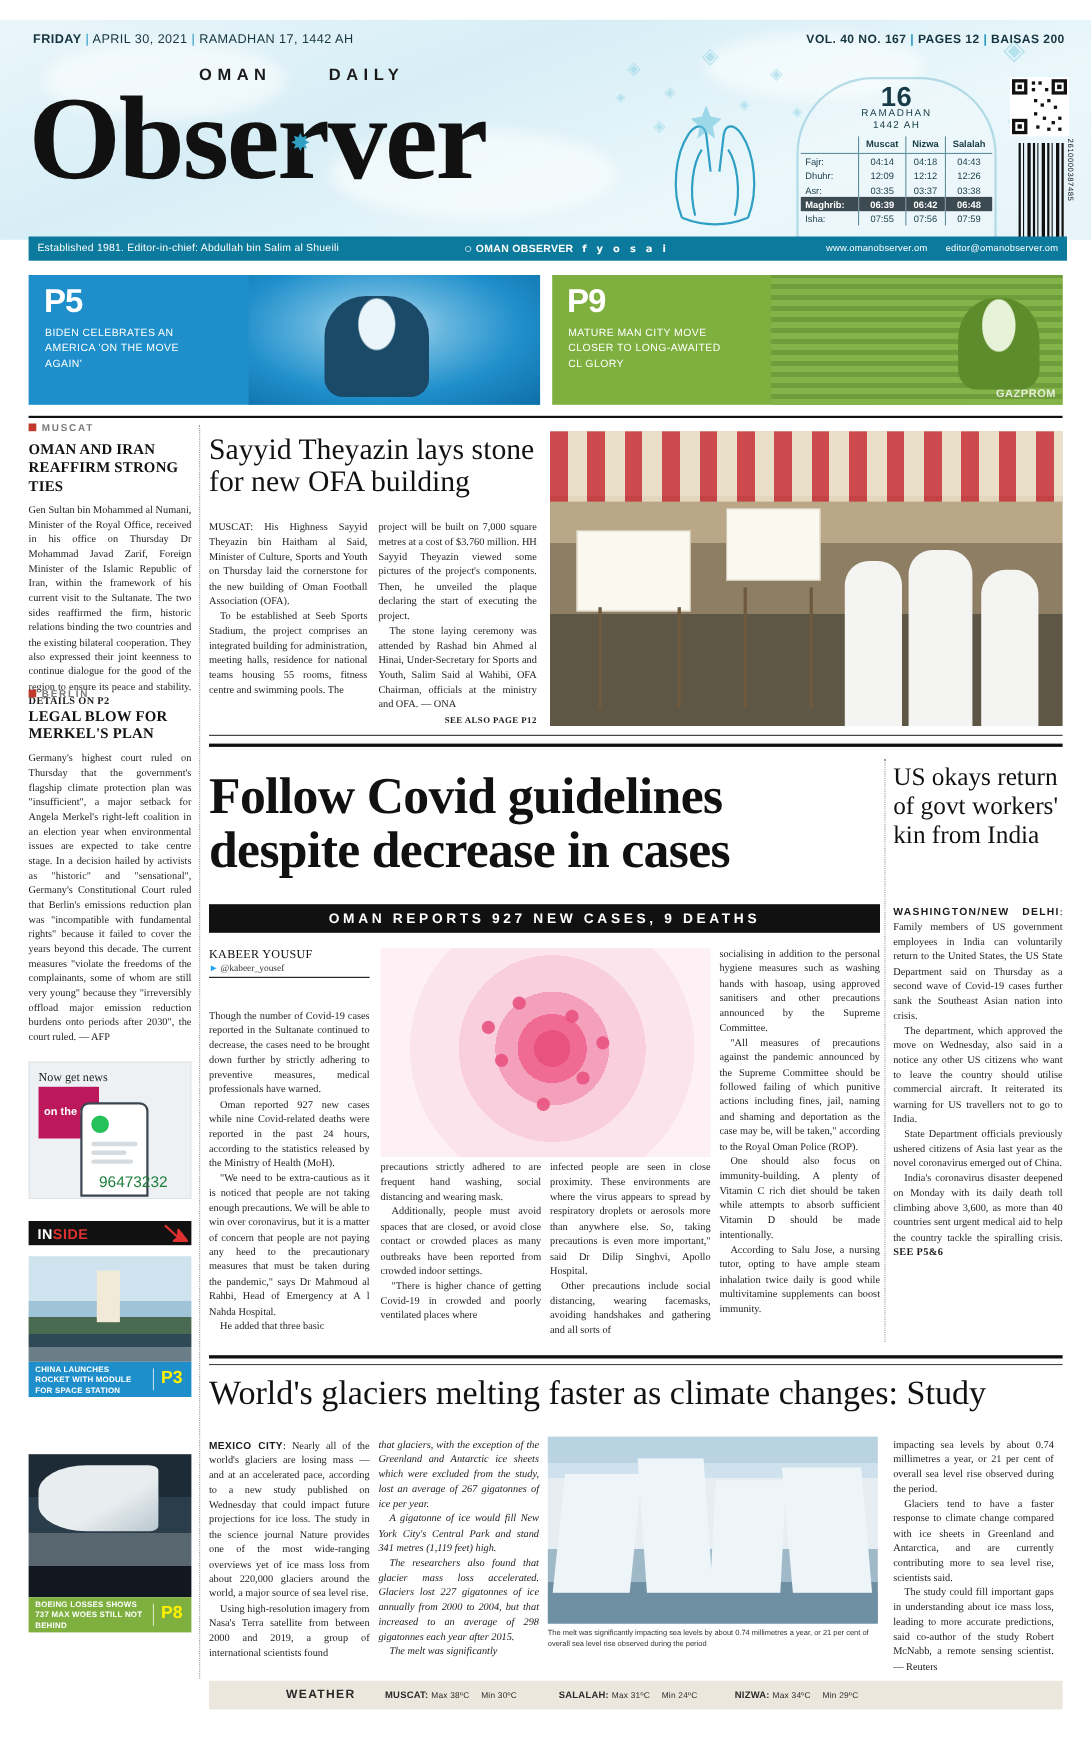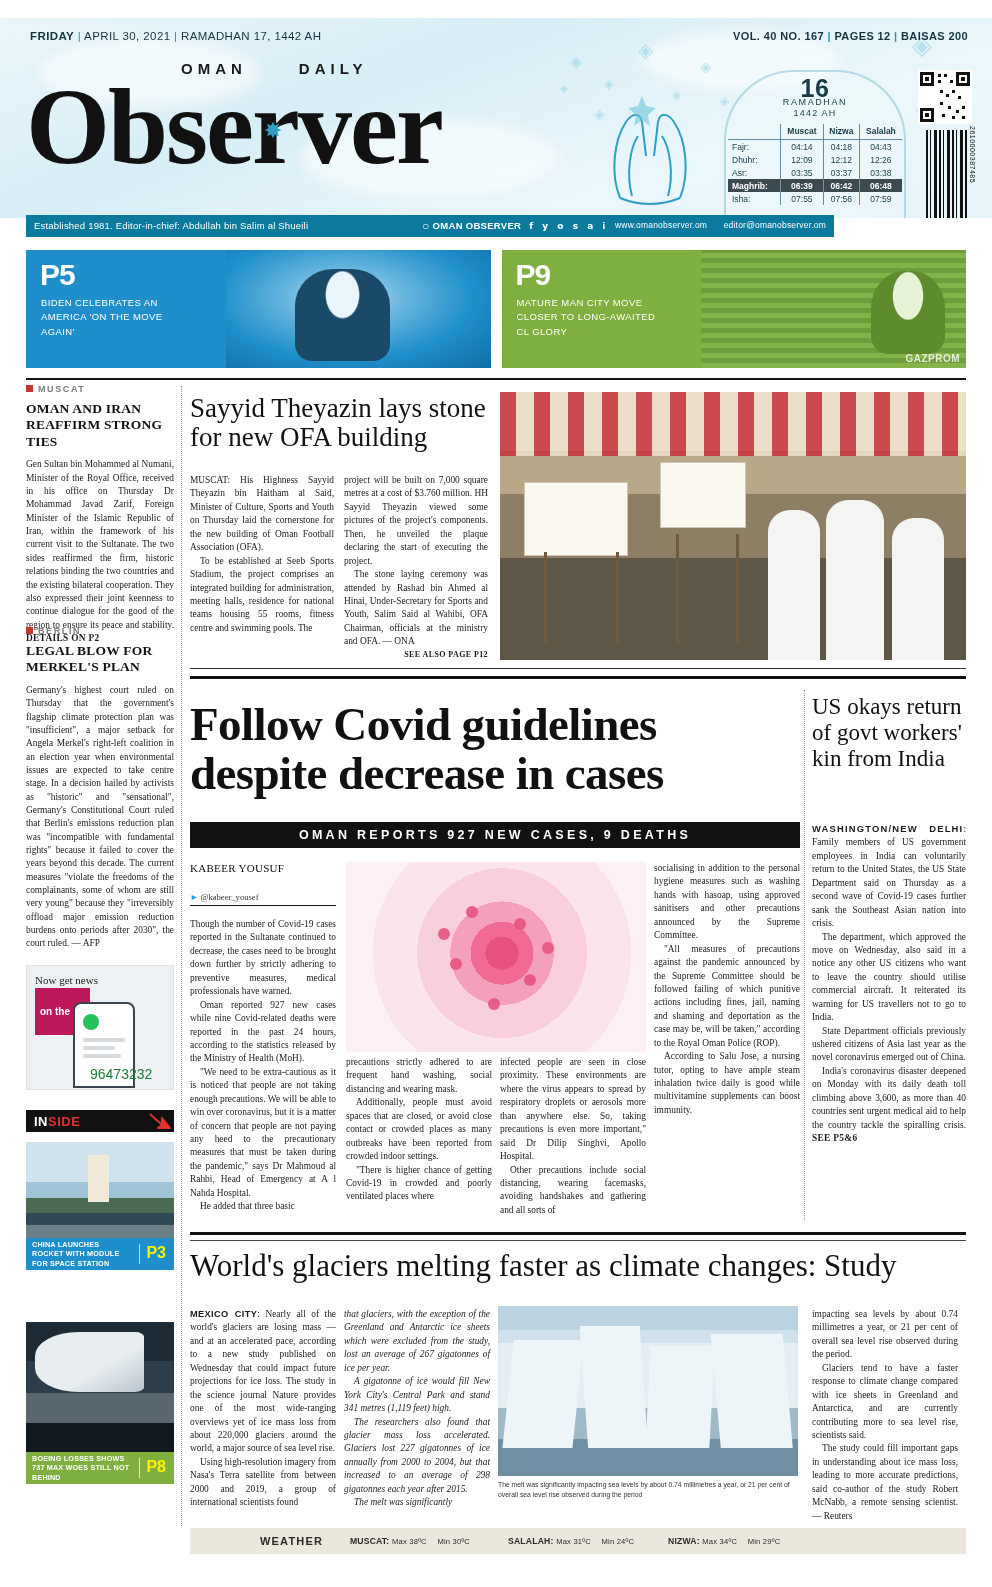--- a/index.html
+++ b/index.html
@@ -80,21 +80,21 @@
   .barcode-wrap{ position:absolute; right:20px; top:52px; width:54px; height:150px; }
   .qr { position:absolute; right:0; top:0; width:54px; height:54px; background:#fff; }
   .qr i { position:absolute; background:#111; }
   .barcode { position:absolute; right:2px; top:60px; width:44px; height:132px; }
   .barcode .bar { position:absolute; top:0; width:2px; height:112px; background:#111; }
   .bc-num { position:absolute; right:-4px; top:56px; writing-mode:vertical-rl;
     font-family:"Liberation Sans", sans-serif; font-size:7px; letter-spacing:.5px; color:#111; }
 
   
   .tealbar{
-    position:absolute; left:26px; top:215px; width:808px; height:22px;
+    position:absolute; left:26px; top:215px; width:944px; height:22px;
     background:#0c7a9c; color:#fff; font-family:"Liberation Sans", sans-serif;
   }
   .tb-left{ position:absolute; left:8px; top:5px; font-size:9.5px; letter-spacing:.2px;}
   .tb-center{ position:absolute; left:396px; top:4px; font-size:9.5px; font-weight:700; letter-spacing:.3px; }
   .tb-center .oo-mark{ display:inline-block; font-size:12px; vertical-align:-1px; margin-right:3px;}
   .tb-social{ display:inline-block; margin-left:8px; letter-spacing:3px; font-size:9px; font-family:"DejaVu Sans", sans-serif;}
   .tb-right{ position:absolute; right:8px; top:5px; font-size:8.5px; letter-spacing:.2px; }
   .tb-right span{ margin-left:14px; }
 
   
@@ -204,21 +204,21 @@
   .main-head{ position:absolute; left:190px; top:700px; width:610px;
      font-family:"Liberation Serif", serif; font-weight:700; font-size:47px; line-height:1.04;
      letter-spacing:-.6px; color:#111; }
   .main-strap{ position:absolute; left:190px; top:822px; width:610px; height:26px; background:#111; }
   .main-strap span{ display:block; text-align:center; line-height:26px;
      font-family:"Liberation Sans", sans-serif; font-size:12.5px; font-weight:700;
      color:#fff; letter-spacing:3.3px; }
   .byline{ position:absolute; left:190px; top:862px; width:146px; }
   .byline .nm{ font-family:"Liberation Serif", serif; font-weight:400; font-size:11px;
      letter-spacing:.3px; color:#111; }
-  .byline .hd{ font-family:"Liberation Serif", serif; font-size:8.6px; color:#333; margin-top:18px; }
+  .byline .hd{ font-family:"Liberation Serif", serif; font-size:8.6px; color:#333; margin-top:1px; }
   .byline .hd .bird{ color:#1da1f2; margin-right:2px; }
   .byline .ul{ width:146px; height:1px; background:#111; margin-top:3px; }
 
   .covid-col{ position:absolute; width:146px;
      font-family:"Liberation Serif", serif; font-size:9.4px; line-height:1.43; color:#1b1b1b; text-align:justify; }
   .covid-col p{ text-indent:10px; }
   .covid-col p.first{ text-indent:0; }
 
   .virus-img{ position:absolute; left:346px; top:862px; width:300px; height:190px; overflow:hidden;
      background: radial-gradient(circle at 52% 48%, #e8527f 0 9%, #f06a93 9% 17%, #f4a0bd 17% 28%,
@@ -549,20 +549,21 @@
   </div>
 
   <div class="covid-col" style="left:500px;top:1056px;">
     <p class="first">infected people are seen in close proximity. These environments are where the virus appears to spread by respiratory droplets or aerosols more than anywhere else. So, taking precautions is even more important," said Dr Dilip Singhvi, Apollo Hospital.</p>
     <p>Other precautions include social distancing, wearing facemasks, avoiding handshakes and gathering and all sorts of</p>
   </div>
 
   <div class="covid-col" style="left:654px;top:862px;">
     <p class="first">socialising in addition to the personal hygiene measures such as washing hands with hasoap, using approved sanitisers and other precautions announced by the Supreme Committee.</p>
     <p>"All measures of precautions against the pandemic announced by the Supreme Committee should be followed failing of which punitive actions including fines, jail, naming and shaming and deportation as the case may be, will be taken," according to the Royal Oman Police (ROP).</p>
+    <p>One should also focus on immunity-building. A plenty of Vitamin C rich diet should be taken while attempts to absorb sufficient Vitamin D should be made intentionally.</p>
     <p>According to Salu Jose, a nursing tutor, opting to have ample steam inhalation twice daily is good while multivitamine supplements can boost immunity.</p>
   </div>
 
   <div class="us-head">US okays return of govt workers' kin from India</div>
   <div class="us-body">
     <p class="first"><span class="loc">WASHINGTON/NEW DELHI</span><span>: Family members of US government employees in India can voluntarily return to the United States, the US State Department said on Thursday as a second wave of Covid-19 cases further sank the Southeast Asian nation into crisis.</span></p>
     <p>The department, which approved the move on Wednesday, also said in a notice any other US citizens who want to leave the country should utilise commercial aircraft. It reiterated its warning for US travellers not to go to India.</p>
     <p>State Department officials previously ushered citizens of Asia last year as the novel coronavirus emerged out of China.</p>
     <p><span>India's coronavirus disaster deepened on Monday with its daily death toll climbing above 3,600, as more than 40 countries sent urgent medical aid to help the country tackle the spiralling crisis.</span> <span class="see">SEE P5&amp;6</span></p>
   </div>

